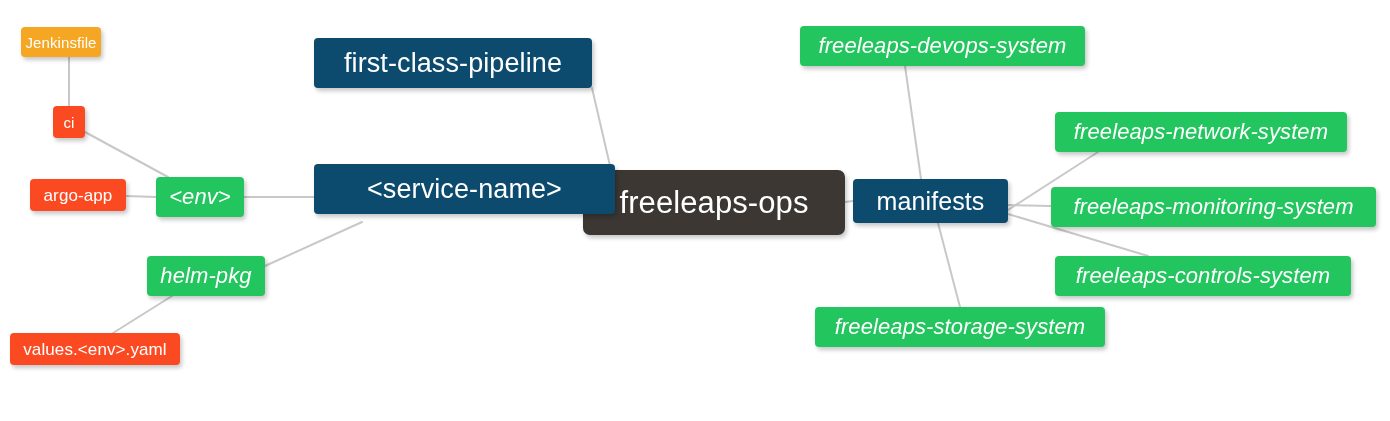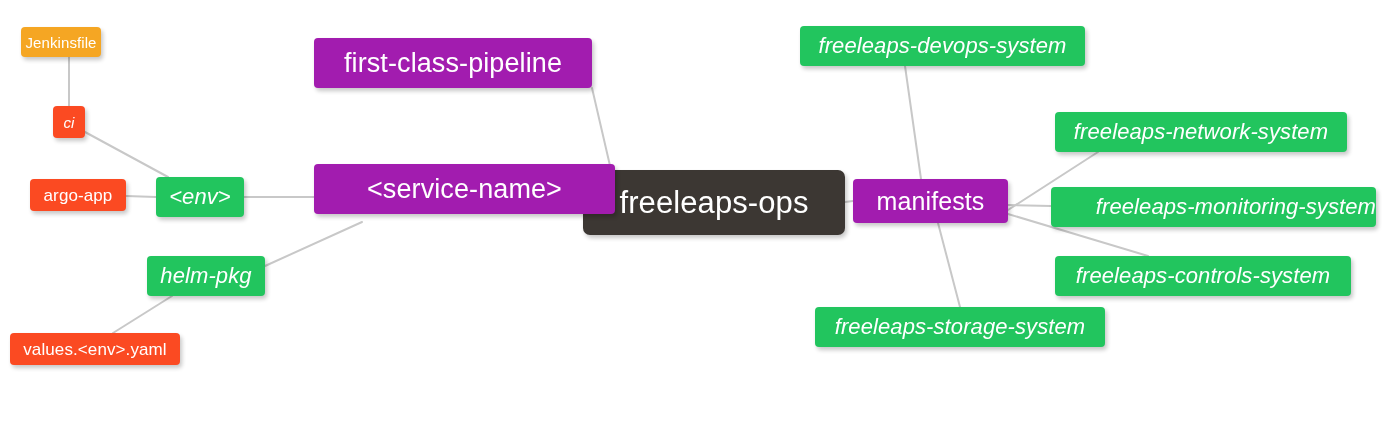--- a/index.html
+++ b/index.html
@@ -41,21 +41,21 @@
   .node-label {
     display: block;
     white-space: nowrap;
   }
   .n-root {
     background: #3c3733;
     font-size: 31px;
     border-radius: 7px;
   }
   .n-blue {
-    background: #a21caf;
+    background: #0c4a6e;
   }
   .n-green {
     background: #22c55e;
     font-style: italic;
   }
   .n-red {
     background: #fb4a22;
   }
   .n-orange {
     background: #f5a623;
@@ -93,39 +93,39 @@
       </div>
       <div class="node n-blue" style="left: 853px; top: 179px; width: 155px; height: 44px; font-size: 25px;">
         <span class="node-label">manifests</span>
       </div>
       <div class="node n-green" style="left: 156px; top: 177px; width: 88px; height: 40px; font-size: 22px;">
         <span class="node-label">&lt;env&gt;</span>
       </div>
       <div class="node n-green" style="left: 147px; top: 256px; width: 118px; height: 40px; font-size: 22px;">
         <span class="node-label">helm-pkg</span>
       </div>
-      <div class="node n-red" style="left: 53px; top: 106px; width: 32px; height: 32px; font-size: 15px; font-style: italic;">
+      <div class="node n-red" style="left: 53px; top: 106px; width: 32px; height: 32px; font-size: 15px;">
         <span class="node-label">ci</span>
       </div>
       <div class="node n-red" style="left: 30px; top: 179px; width: 96px; height: 32px; font-size: 17px;">
         <span class="node-label">argo-app</span>
       </div>
       <div class="node n-red" style="left: 10px; top: 333px; width: 170px; height: 32px; font-size: 17px;">
         <span class="node-label">values.&lt;env&gt;.yaml</span>
       </div>
       <div class="node n-orange" style="left: 21px; top: 27px; width: 80px; height: 30px; font-size: 15px;">
         <span class="node-label">Jenkinsfile</span>
       </div>
       <div class="node n-green" style="left: 800px; top: 26px; width: 285px; height: 40px; font-size: 22px;">
         <span class="node-label">freeleaps-devops-system</span>
       </div>
       <div class="node n-green" style="left: 1055px; top: 112px; width: 292px; height: 40px; font-size: 22px;">
         <span class="node-label">freeleaps-network-system</span>
       </div>
-      <div class="node n-green" style="left: 1051px; top: 187px; width: 325px; height: 40px; font-size: 22px; justify-content: flex-end;">
+      <div class="node n-green" style="left: 1051px; top: 187px; width: 325px; height: 40px; font-size: 22px;">
         <span class="node-label">freeleaps-monitoring-system</span>
       </div>
       <div class="node n-green" style="left: 1055px; top: 256px; width: 296px; height: 40px; font-size: 22px;">
         <span class="node-label">freeleaps-controls-system</span>
       </div>
       <div class="node n-green" style="left: 815px; top: 307px; width: 290px; height: 40px; font-size: 22px;">
         <span class="node-label">freeleaps-storage-system</span>
       </div>
     </div>
 </div>

